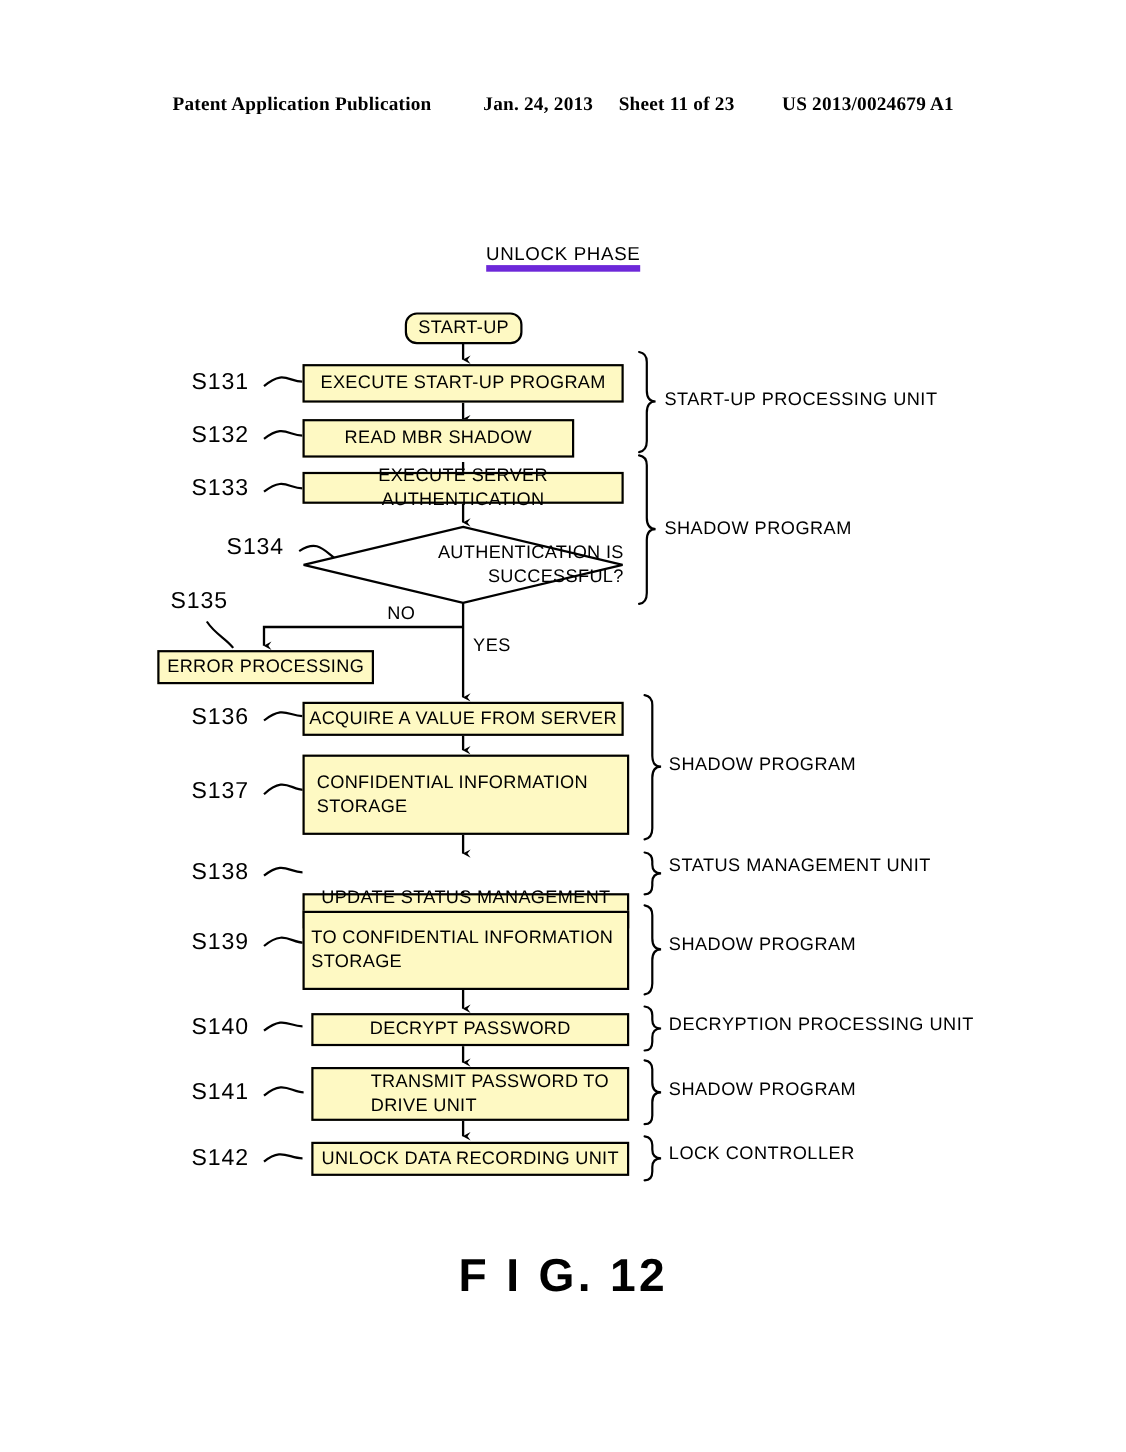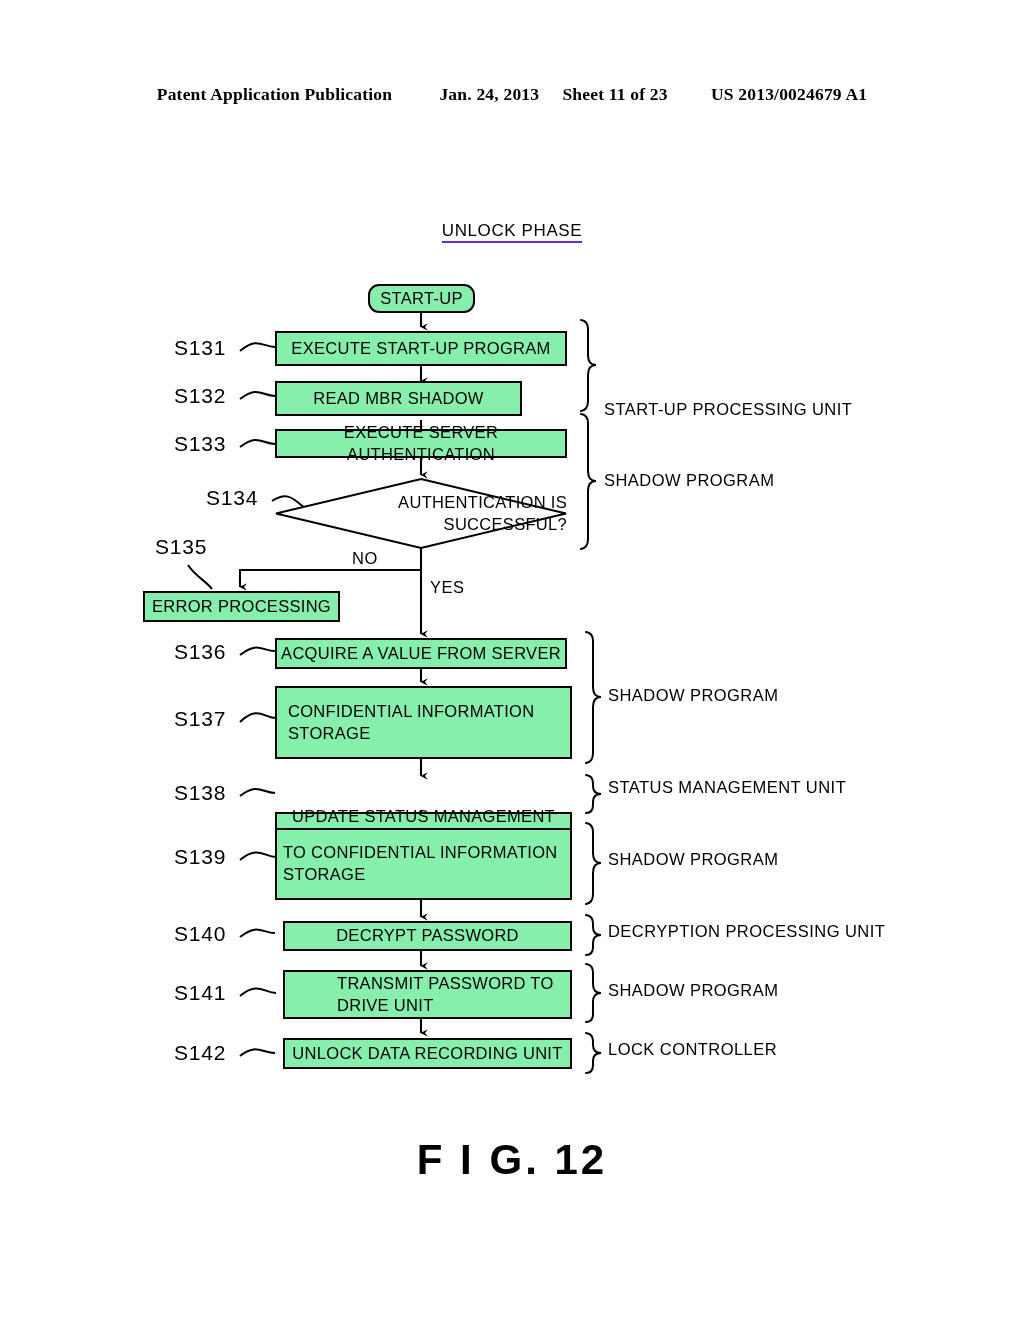--- a/index.html
+++ b/index.html
@@ -38,30 +38,30 @@
   #flow-title {
     position: absolute;
     left: 0;
     top: 221px;
     width: 1024px;
     text-align: center;
     font-size: 17px;
     letter-spacing: 0.6px;
   }
   #flow-title span {
-    border-bottom: 2px solid #6d28d9;
+    border-bottom: 6px solid #6d28d9;
     padding-bottom: 1px;
   }
 
   
   .node {
     position: absolute;
     box-sizing: border-box;
     border: 2px solid #000;
-    background: #86efac;
+    background: #fef9c3;
     font-size: 16.5px;
     letter-spacing: 0.3px;
     line-height: 1.32;
     display: flex;
     align-items: center;
     justify-content: center;
     text-align: center;
     padding: 0 6px;
   }
   .node.terminal {
@@ -315,21 +315,21 @@
 <div class="step-label" style="left:174px; top:707px;">S137</div>
 <div class="step-label" style="left:174px; top:781px;">S138</div>
 <div class="step-label" style="left:174px; top:845px;">S139</div>
 <div class="step-label" style="left:174px; top:922px;">S140</div>
 <div class="step-label" style="left:174px; top:981px;">S141</div>
 <div class="step-label" style="left:174px; top:1041px;">S142</div>
 
 <div class="branch-label" style="left:352px; top:549px;">NO</div>
 <div class="branch-label" style="left:430px; top:578px;">YES</div>
 
-<div class="group-label" style="left:604px; top:354px;margin-top:46px;">START-UP PROCESSING UNIT</div>
+<div class="group-label" style="left:604px; top:354px;">START-UP PROCESSING UNIT</div>
 <div class="group-label" style="left:604px; top:471px;">SHADOW PROGRAM</div>
 <div class="group-label" style="left:608px; top:686px;">SHADOW PROGRAM</div>
 <div class="group-label" style="left:608px; top:778px;">STATUS MANAGEMENT UNIT</div>
 <div class="group-label" style="left:608px; top:850px;">SHADOW PROGRAM</div>
 <div class="group-label" style="left:608px; top:922px;">DECRYPTION PROCESSING UNIT</div>
 <div class="group-label" style="left:608px; top:981px;">SHADOW PROGRAM</div>
 <div class="group-label" style="left:608px; top:1040px;">LOCK CONTROLLER</div>
 
 <div id="fig-caption">F I G. 12</div>
 

